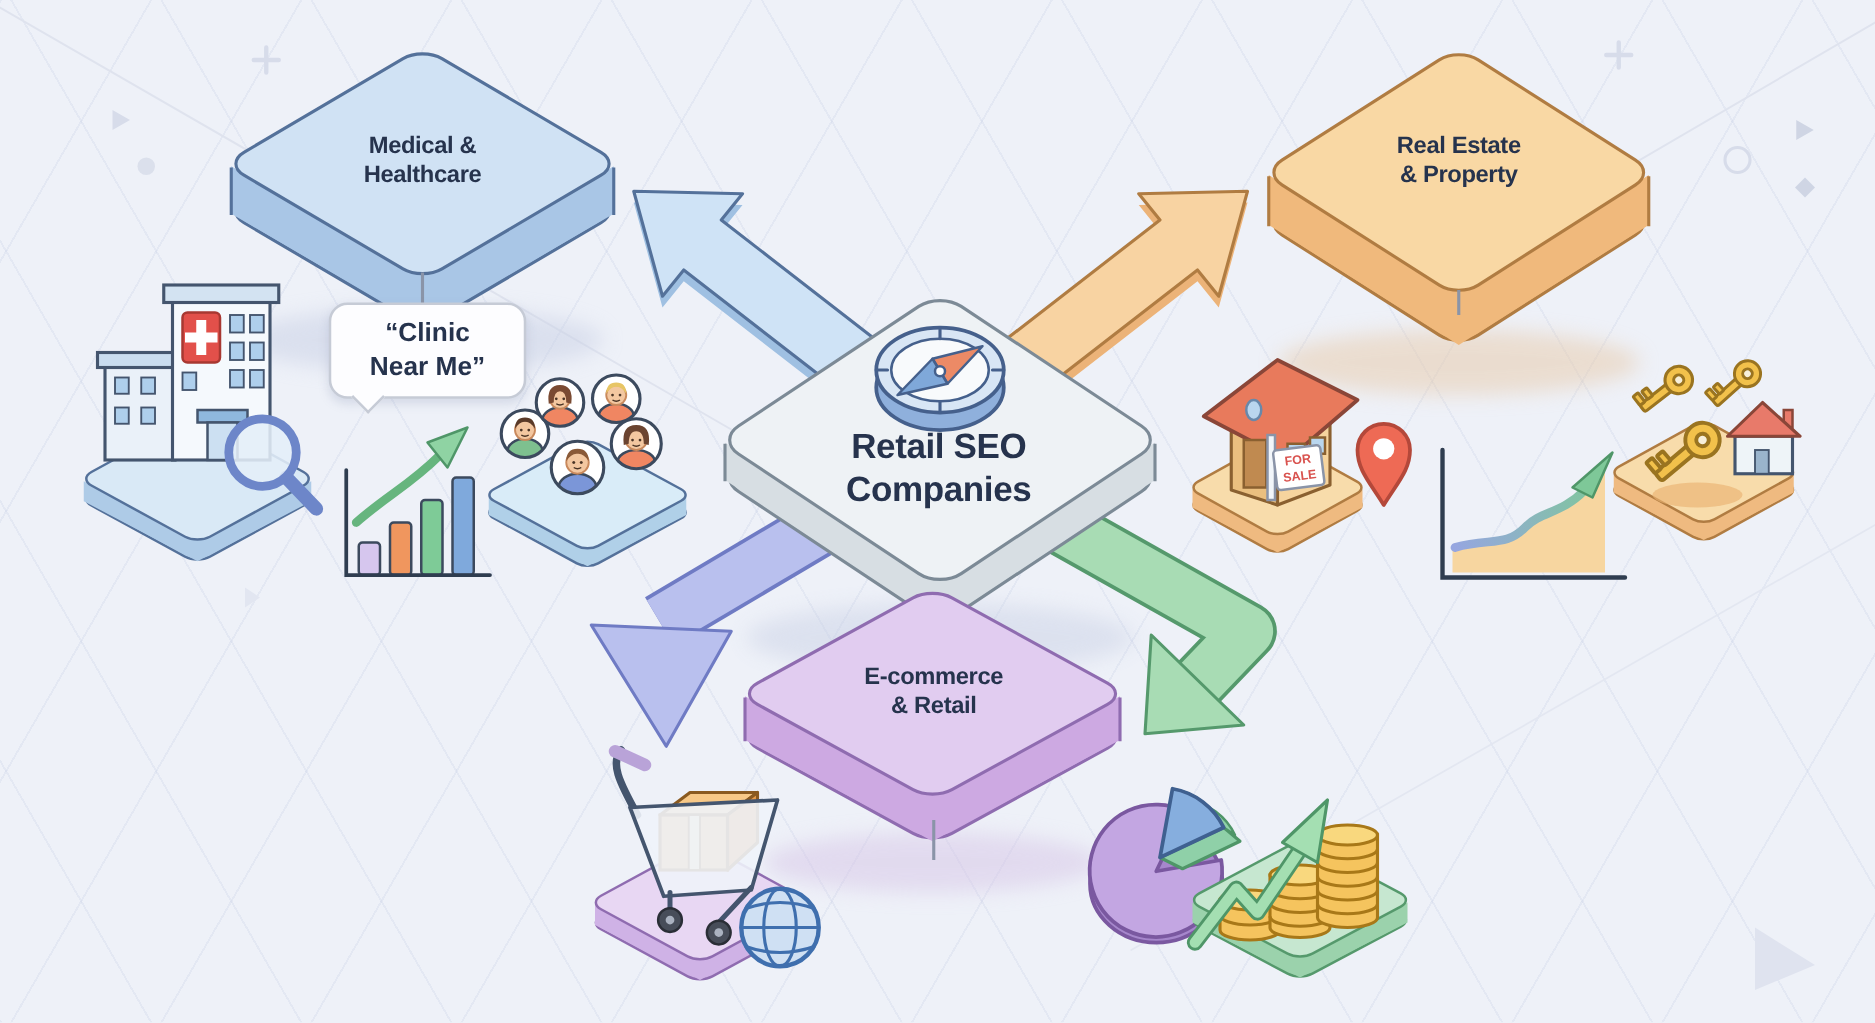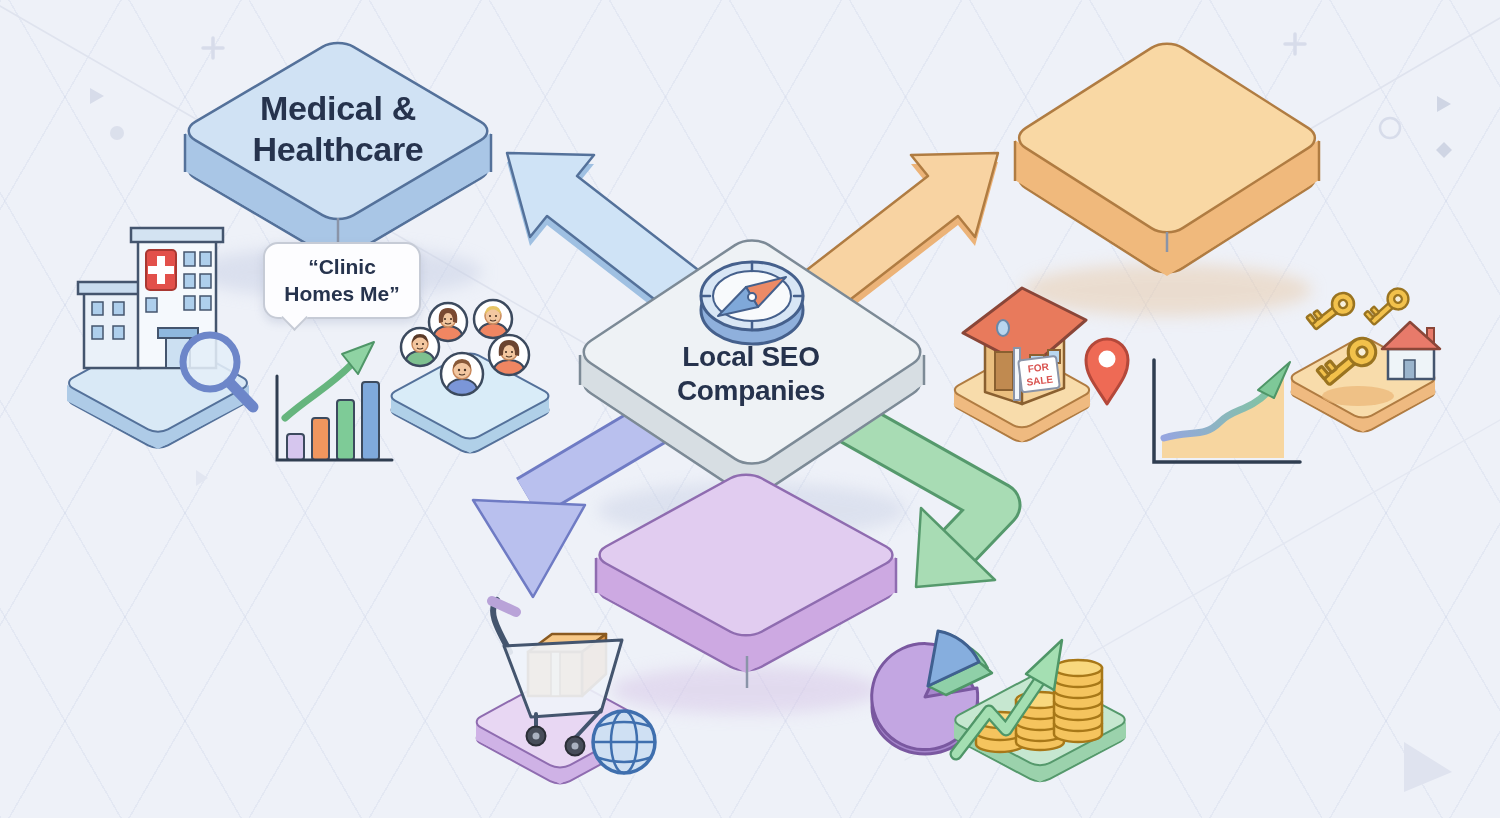--- a/index.html
+++ b/index.html
@@ -4,21 +4,21 @@
 <style>
   html,body{margin:0;padding:0;background:#edf0f8;font-family:"Liberation Sans",sans-serif;}
   .canvas{position:relative;width:1500px;height:818px;overflow:hidden;
     background:
       repeating-linear-gradient(60deg, rgba(190,200,225,0.22) 0 1.5px, transparent 1.5px 104px),
       repeating-linear-gradient(120deg, rgba(190,200,225,0.22) 0 1.5px, transparent 1.5px 104px),
       #eef1f8;}
   svg{position:absolute;left:0;top:0;}
   .node-label{position:absolute;transform:translate(-50%,-50%);text-align:center;
     font-weight:bold;color:#26334d;white-space:pre-line;line-height:1.2;letter-spacing:-0.3px;
-    font-size:34px;}
+    font-size:19px;}
   .node-label.center{font-size:28px;}
   .bubble{position:absolute;background:#fdfdff;border:2px solid #c6cbd6;border-radius:15px;
     padding:9px 6px;text-align:center;font-weight:bold;font-size:21px;color:#26334d;
     white-space:pre-line;line-height:1.3;box-shadow:0 4px 8px rgba(140,150,185,0.25);}
   .bubble::after{content:"";position:absolute;width:17px;height:17px;background:#fdfdff;
     transform:rotate(45deg);}
   .bubble.tail-bottom::after{bottom:-10.5px;left:20px;border-right:2px solid #c6cbd6;border-bottom:2px solid #c6cbd6;}
   .bubble.tail-top::after{top:-10.5px;left:calc(50% - 9px);border-left:2px solid #c6cbd6;border-top:2px solid #c6cbd6;}
 </style>
 </head>
@@ -396,19 +396,23 @@
     <g>
       <path d="M956,754 L989,711 L1006,730 L1044,674" fill="none" stroke="#4f9668" stroke-width="13" stroke-linejoin="round" stroke-linecap="round"></path>
       <path d="M956,754 L989,711 L1006,730 L1044,674" fill="none" stroke="#a4dfb2" stroke-width="8.5" stroke-linejoin="round" stroke-linecap="round"></path>
       <polygon points="1026,674 1062,640 1054,690" fill="#a4dfb2" stroke="#4f9668" stroke-width="2.5" stroke-linejoin="round"></polygon>
     </g>
   </g>
 </svg>
 
 <div class="node-label" style="left:338px;top:129px;">Medical &amp;
 Healthcare</div>
-<div class="node-label center" style="left:751px;top:374px;">Local SEO
+<div class="node-label" style="left:1167px;top:129px;">Real Estate
+&amp; Property</div>
+<div class="node-label center" style="left:751px;top:374px;">Retail SEO
 Companies</div>
+<div class="node-label" style="left:747px;top:554px;">E-commerce
+&amp; Retail</div>
 
 <div class="bubble tail-bottom" style="left:263px;top:242px;width:142px;">“Clinic
-Homes Me”</div>
+Near Me”</div>
 
 </div>
 
 </body></html>

